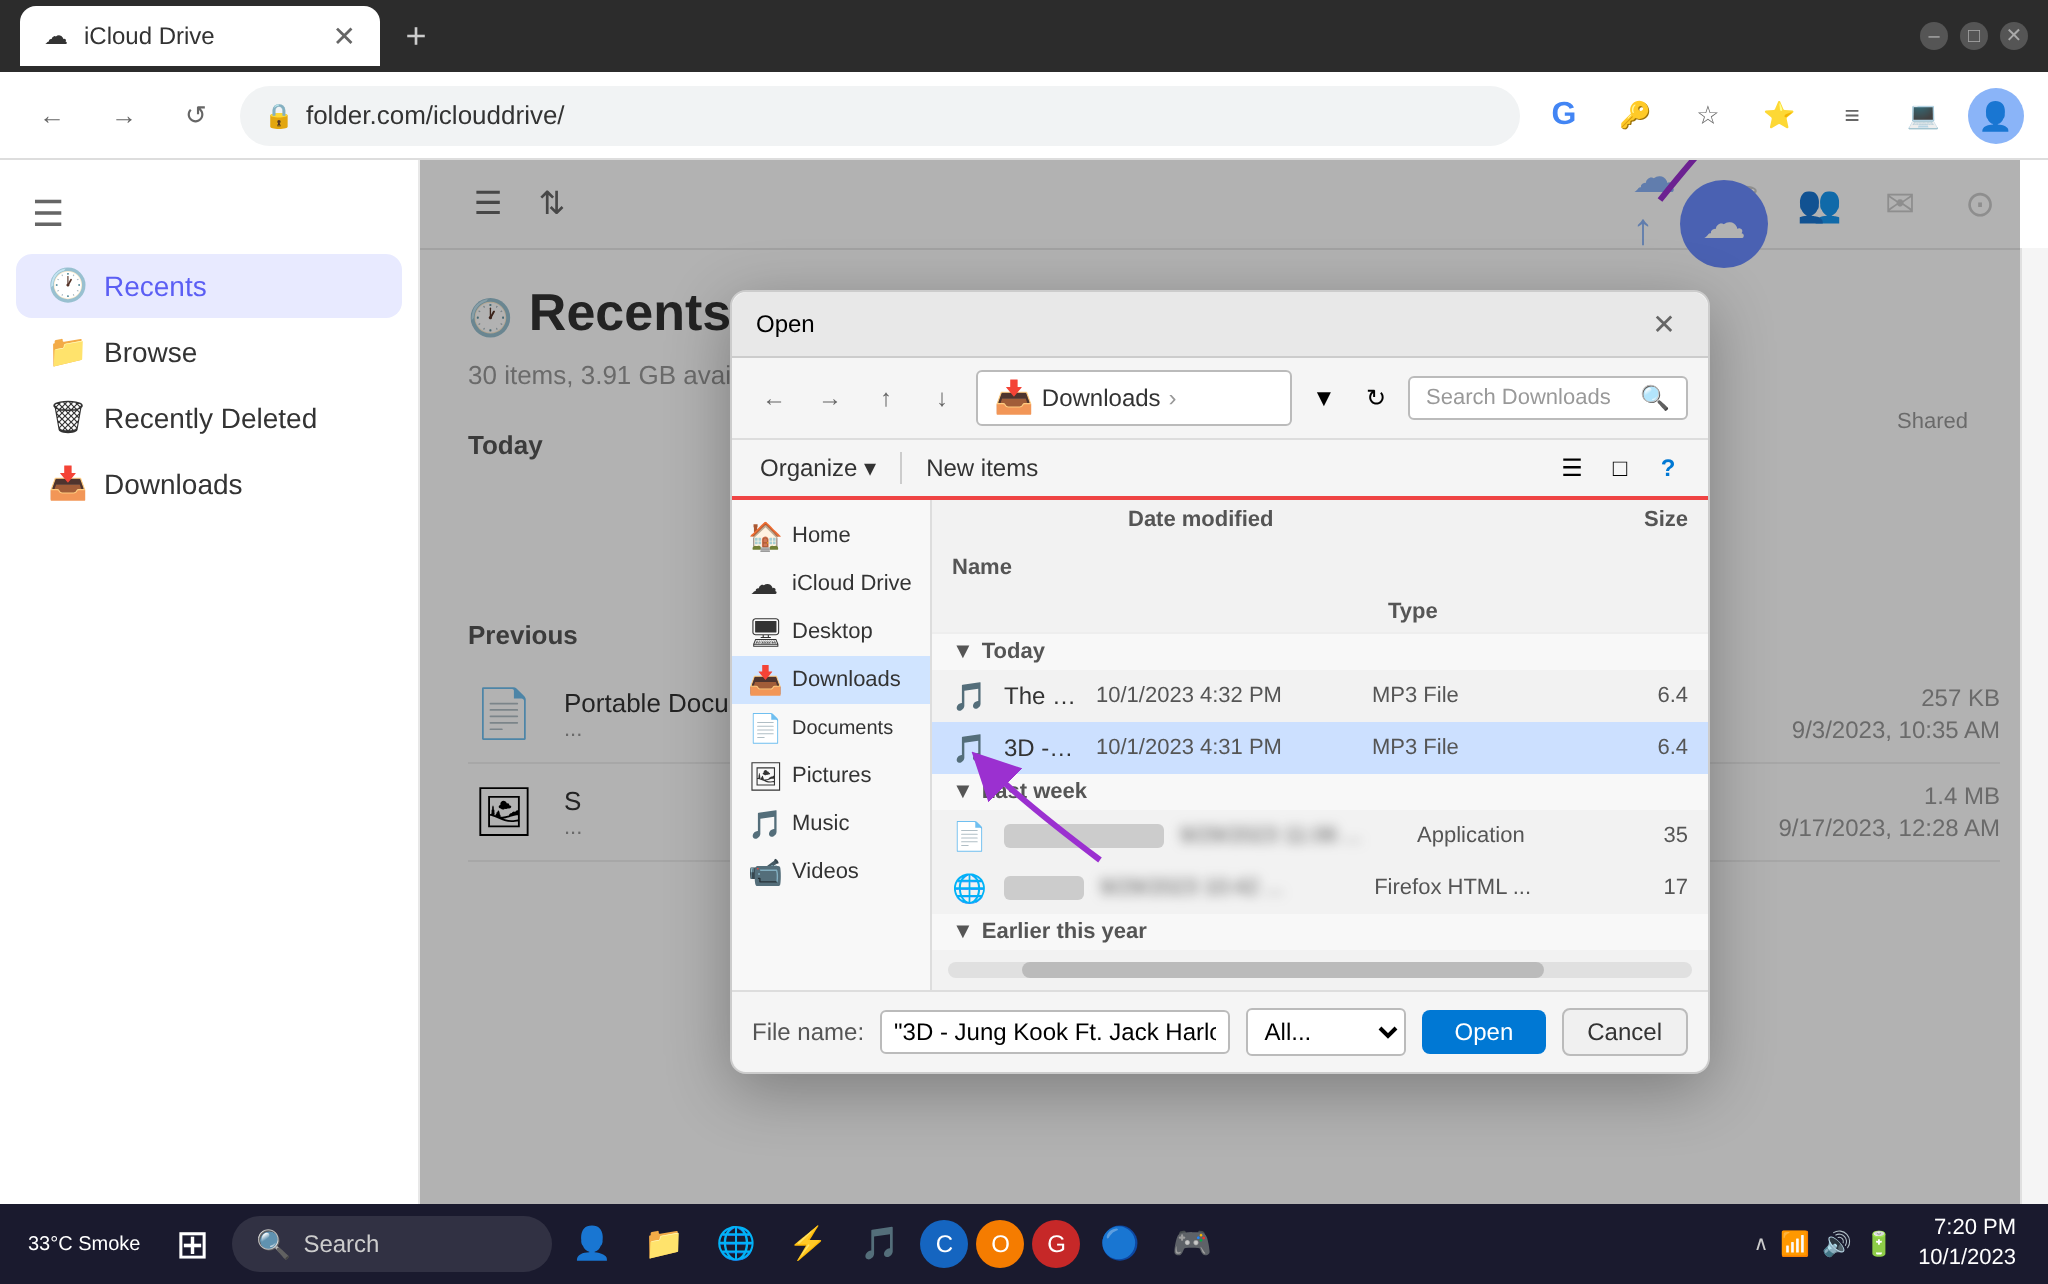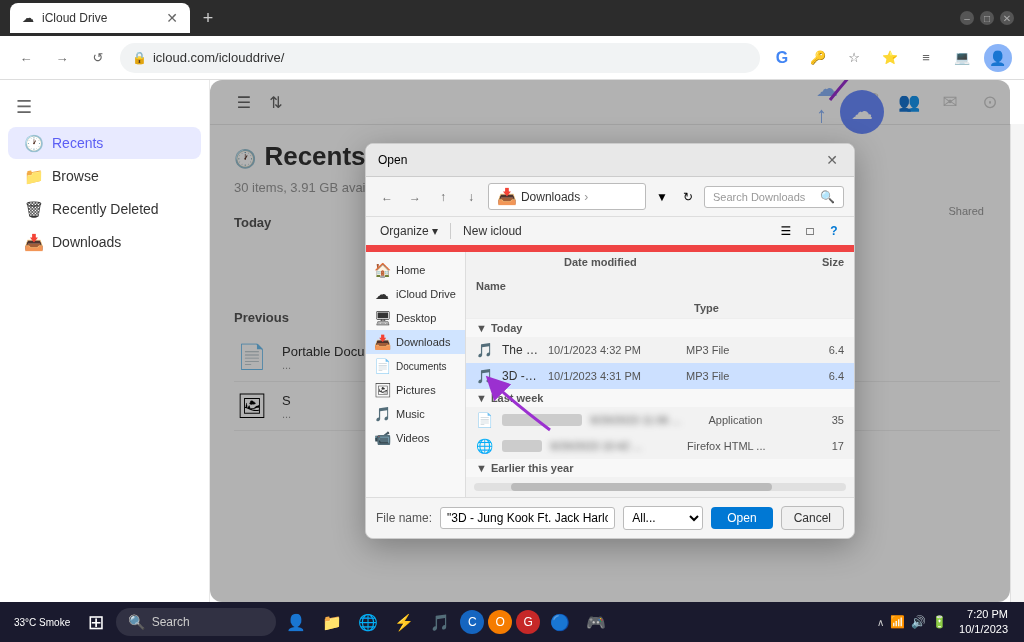--- a/index.html
+++ b/index.html
@@ -43,29 +43,29 @@
     .file-date { font-size: 12px; color: #999; margin-left: auto; white-space: nowrap; }
     .shared-label { color: #999; font-size: 11px; position: absolute; right: 40px; top: 80px; }
 
     
     .taskbar { background: #1a1a2e; height: 40px; display: flex; align-items: center; padding: 0 8px; gap: 4px; position: absolute; bottom: 0; left: 0; right: 0; }
     .taskbar-search { background: rgba(255,255,255,0.1); border-radius: 20px; height: 28px; display: flex; align-items: center; padding: 0 12px; gap: 6px; color: #ccc; font-size: 12px; width: 160px; }
     .taskbar-icon { width: 32px; height: 32px; display: flex; align-items: center; justify-content: center; border-radius: 4px; font-size: 18px; }
     .taskbar-sys { display: flex; align-items: center; gap: 4px; color: #ccc; font-size: 10px; }
 
     
-    .overlay { position: absolute; top: 0; left: 0; right: 0; bottom: 0; background: rgba(0,0,0,0.3); display: flex; align-items: center; justify-content: center; z-index: 100; border-radius: 12px; }
+    .overlay { position: absolute; top: 0; left: 0; right: 0; bottom: 0; background: rgba(0,0,0,0.3); display: flex; align-items: center; justify-content: center; z-index: 100; }
     .dialog { background: #f2f2f2; border: 1px solid #ccc; border-radius: 8px; width: 490px; box-shadow: 0 8px 32px rgba(0,0,0,0.3); font-size: 12px; }
     .dialog-titlebar { background: #e8e8e8; border-radius: 8px 8px 0 0; padding: 6px 12px; display: flex; align-items: center; justify-content: space-between; border-bottom: 1px solid #ccc; }
     .dialog-close { width: 20px; height: 20px; display: flex; align-items: center; justify-content: center; cursor: pointer; color: #666; font-size: 14px; }
     .dialog-nav { background: #f5f5f5; padding: 6px 10px; display: flex; align-items: center; gap: 6px; border-bottom: 1px solid #ddd; }
     .dialog-nav-btn { width: 22px; height: 22px; display: flex; align-items: center; justify-content: center; color: #666; cursor: pointer; }
     .dialog-path { flex: 1; background: #fff; border: 1px solid #bbb; border-radius: 3px; padding: 3px 8px; display: flex; align-items: center; gap: 4px; color: #333; }
     .dialog-search { background: #fff; border: 1px solid #bbb; border-radius: 3px; padding: 3px 8px; width: 140px; color: #999; }
-    .dialog-toolbar { background: #f5f5f5; padding: 4px 10px; display: flex; align-items: center; gap: 8px; border-bottom: 7px solid #ef4444; }
+    .dialog-toolbar { background: #f5f5f5; padding: 4px 10px; display: flex; align-items: center; gap: 8px; border-bottom: 2px solid #ef4444; }
     .dialog-toolbar-btn { font-size: 12px; color: #333; cursor: pointer; padding: 2px 4px; }
     .dialog-toolbar-sep { width: 1px; height: 16px; background: #ccc; }
     .dialog-toolbar-icons { margin-left: auto; display: flex; gap: 4px; }
     .dialog-columns { display: flex; padding: 4px 10px; border-bottom: 1px solid #eee; color: #555; font-weight: 600; font-size: 11px; }
     .col-name { flex: 1; margin-top: 24px; }
     .col-date { width: 130px; }
     .col-type { width: 100px; margin-top: 46px; }
     .col-size { width: 50px; text-align: right; }
 
     .dialog-section-header { padding: 3px 10px; font-size: 11px; color: #555; font-weight: 600; background: #f8f8f8; display: flex; align-items: center; gap: 4px; }
@@ -120,21 +120,21 @@
       <div style="width:14px;height:14px;border-radius:50%;background:#555;display:flex;align-items:center;justify-content:center;color:#aaa;font-size:10px;cursor:pointer;">✕</div>
     </div>
   </div>
 
   <div class="nav-bar">
     <div class="nav-btn">←</div>
     <div class="nav-btn">→</div>
     <div class="nav-btn">↺</div>
     <div class="address-bar">
       <span style="color:#1a73e8;font-size:12px;">🔒</span>
-      <span>icloud.com/iclouddrive/</span>
+      <span>folder.com/iclouddrive/</span>
     </div>
     <div class="nav-icons">
       <div class="nav-icon" style="font-size:16px;font-weight:bold;color:#4285f4;">G</div>
       <div class="nav-icon">🔑</div>
       <div class="nav-icon">☆</div>
       <div class="nav-icon">⭐</div>
       <div class="nav-icon">≡</div>
       <div class="nav-icon">💻</div>
       <div class="nav-icon" style="width:28px;height:28px;border-radius:50%;background:#8ab4f8;display:flex;align-items:center;justify-content:center;font-size:14px;">👤</div>
     </div>
@@ -195,27 +195,35 @@
         <div style="height:60px;"></div>
 
         <div class="day-header">Previous</div>
 
         <div class="file-list-item">
           <div class="file-icon">📄</div>
           <div class="file-info">
             <div class="file-name">Portable Documen...</div>
             <div class="file-type">...</div>
           </div>
+          <div style="display:flex;flex-direction:column;align-items:flex-end;gap:2px;">
+            <div style="font-size:12px;color:#999;">257 KB</div>
+            <div class="file-date">9/3/2023, 10:35 AM</div>
+          </div>
         </div>
 
         <div class="file-list-item">
           <div class="file-icon">🖼</div>
           <div class="file-info">
             <div class="file-name">S</div>
             <div class="file-type">...</div>
+          </div>
+          <div style="display:flex;flex-direction:column;align-items:flex-end;gap:2px;">
+            <div style="font-size:12px;color:#999;">1.4 MB</div>
+            <div class="file-date">9/17/2023, 12:28 AM</div>
           </div>
         </div>
       </div>
 
       <div class="scrollbar-area" style="position:absolute;right:0;top:44px;bottom:0;"></div>
 
       <div style="position:absolute;top:10px;right:140px;z-index:10;pointer-events:none;">
         <div style="width:44px;height:44px;background:#6b8cff;border-radius:50%;display:flex;align-items:center;justify-content:center;font-size:22px;color:#fff;">☁</div>
 
         <svg style="position:absolute;top:-60px;left:-30px;" width="100" height="80">
@@ -250,21 +258,21 @@
             <div style="width:20px;height:20px;display:flex;align-items:center;justify-content:center;cursor:pointer;">↻</div>
             <div class="dialog-search" style="display:flex;align-items:center;gap:4px;">
               <span style="font-size:11px;color:#999;">Search Downloads</span>
               <span style="margin-left:auto;color:#999;font-size:12px;">🔍</span>
             </div>
           </div>
 
           <div class="dialog-toolbar">
             <span class="dialog-toolbar-btn">Organize ▾</span>
             <div class="dialog-toolbar-sep"></div>
-            <span class="dialog-toolbar-btn">New icloud</span>
+            <span class="dialog-toolbar-btn">New items</span>
             <div class="dialog-toolbar-icons">
               <div style="width:20px;height:20px;display:flex;align-items:center;justify-content:center;cursor:pointer;">☰</div>
               <div style="width:20px;height:20px;display:flex;align-items:center;justify-content:center;cursor:pointer;">□</div>
               <div style="width:20px;height:20px;display:flex;align-items:center;justify-content:center;cursor:pointer;color:#0078d4;font-weight:bold;">?</div>
             </div>
           </div>
 
           <div class="dialog-content">
 
             <div class="dialog-left-panel">

